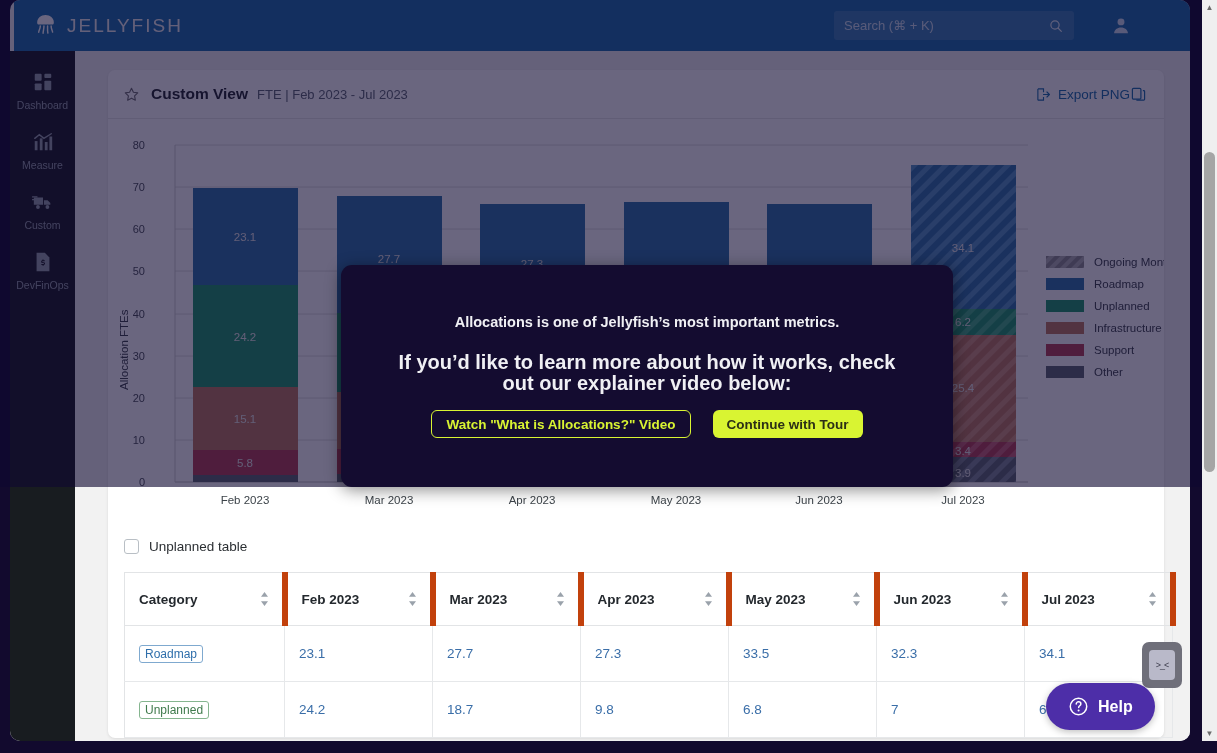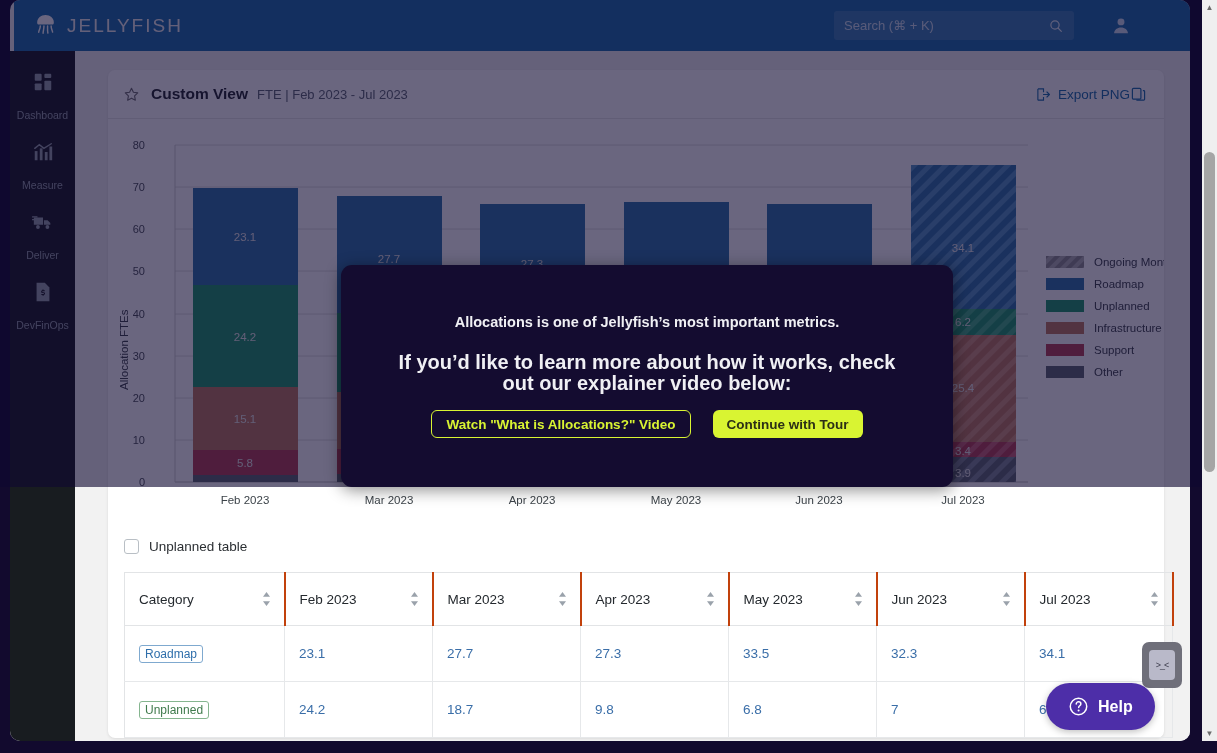--- a/index.html
+++ b/index.html
@@ -50,21 +50,21 @@
   .sidebar {
     position:absolute; left:0; top:51px; width:65px; height:690px;
     background:#181c20;
     padding-top:9px;
   }
   .nav-item {
     display:flex; flex-direction:column; align-items:center;
     padding:11px 0 9px 0; cursor:pointer; text-decoration:none;
   }
   .nav-item .ico { width:22px; height:22px; color:#9aa2ab; display:block; }
-  .nav-item .lbl { margin-top:16px; font-size:10.5px; color:#9aa2ab; }
+  .nav-item .lbl { margin-top:6px; font-size:10.5px; color:#9aa2ab; }
   .nav-item.active .ico { color:#ffffff; }
   .nav-item.active .lbl { color:#ffffff; font-weight:bold; }
 
   
   .main { position:absolute; left:69px; top:51px; width:1115px; height:690px;
           background:#f2f2f2; padding:19px 22px 0 29px; }
   .card {
     background:#ffffff; border-radius:7px;
     width:1056px; min-height:640px;
     box-shadow:0 1px 3px rgba(0,0,0,.10);
@@ -93,22 +93,22 @@
   .table-sect { padding:0 0 0 16px; }
   .transpose-row { display:flex; align-items:center; gap:10px; height:36px; }
   .cbox {
     width:15px; height:15px; border:1px solid #b9bfc5; border-radius:3px;
     background:#fff; cursor:pointer;
   }
   .transpose-lbl { font-size:13.5px; color:#2b2f33; }
   .dtable { border-collapse:collapse; width:1025px; margin-top:8px;
             border:1px solid #e2e4e6; table-layout:fixed; }
   .dtable th {
-    height:53px; text-align:left; font-size:13.5px; font-weight:normal;
-    color:#24292e; padding:0 14px; border-right:2px solid #c2410c;
+    height:53px; text-align:left; font-size:13.5px; font-weight:bold;
+    color:#24292e; padding:0 14px; border-right:6px solid #c2410c;
     border-bottom:1px solid #e2e4e6; position:relative;
   }
   .dtable th .sort {
     position:absolute; right:13px; top:50%; transform:translateY(-50%);
     width:9px; height:14px; color:#9aa2ab;
   }
   .dtable td {
     height:56px; font-size:13.5px; padding:0 14px;
     border-right:1px solid #e6e8ea; border-bottom:1px solid #e6e8ea;
     color:#3a6ea8;
@@ -242,21 +242,21 @@
         <span class="lbl">Measure</span>
       </div>
 
       <div class="nav-item">
         <svg class="ico" viewBox="0 0 24 24">
           <path fill="currentColor" d="M2 7h10v8H2zM13 10h4l3 3.2V15h-7z"></path>
           <circle cx="6.5" cy="17.4" r="2.1" fill="currentColor"></circle>
           <circle cx="16.8" cy="17.4" r="2.1" fill="currentColor"></circle>
           <path d="M0.5 6.5h5M0.5 9.5h3.5" stroke="currentColor" stroke-width="1.3" stroke-linecap="round"></path>
         </svg>
-        <span class="lbl">Deliver</span>
+        <span class="lbl">Custom</span>
       </div>
 
       <div class="nav-item">
         <svg class="ico" viewBox="0 0 24 24">
           <path fill="currentColor" d="M5 2h9l5 5v15H5z"></path>
           <path fill="#181c20" d="M11.4 9.2h1.2v1h1.3v1.1h-2.3c-.3 0-.4.2-.4.45s.1.45.4.45h1.1c.9 0 1.5.6 1.5 1.5s-.6 1.5-1.5 1.5v1h-1.2v-1H10.2v-1.1h2.4c.3 0 .4-.2.4-.45s-.1-.45-.4-.45h-1.1c-.9 0-1.5-.6-1.5-1.5s.6-1.5 1.4-1.5z"></path>
         </svg>
         <span class="lbl">DevFinOps</span>
       </div>
     </nav>

